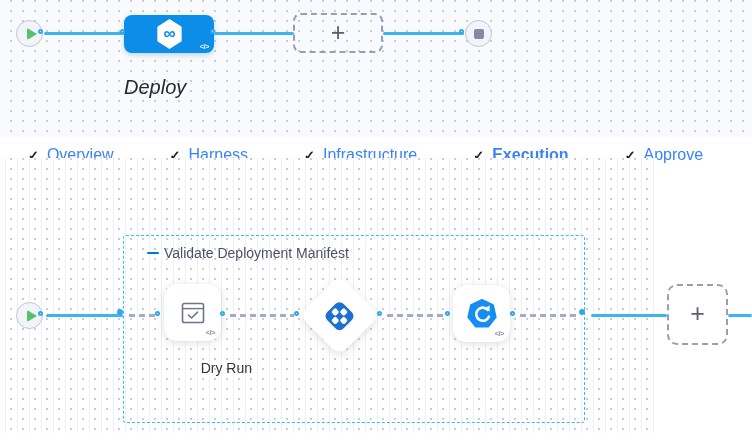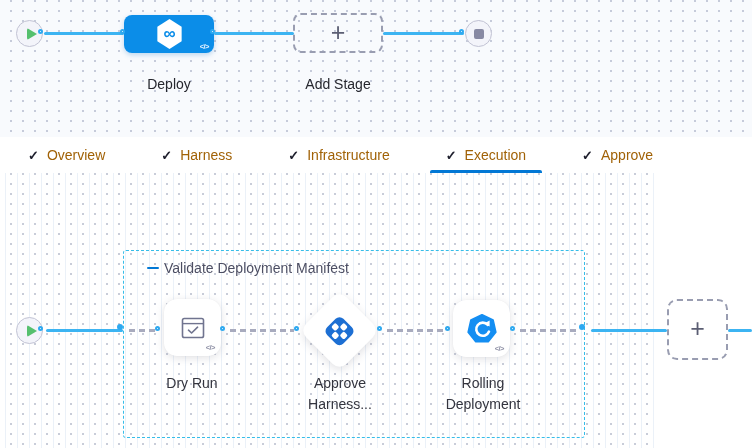--- a/index.html
+++ b/index.html
@@ -8,21 +8,21 @@
   .screen { position:relative; width:752px; height:448px; background:#fff; }
 
   
   .top-canvas {
     position:absolute; left:0; top:0; width:752px; height:137px;
     background-color:#f8fafd;
     background-image: radial-gradient(circle, #c6cbda 0.9px, rgba(0,0,0,0) 1.1px);
     background-size:12px 10px; background-position:5px 6px;
   }
   .bottom-canvas {
-    position:absolute; left:0; top:173px; width:657px; height:275px;
+    position:absolute; left:0; top:158px; width:657px; height:275px;
     background-color:#ffffff;
     background-image:
       linear-gradient(to right, rgba(219,230,243,0.55) 1px, rgba(0,0,0,0) 1px),
       radial-gradient(circle, #c9cdd9 0.9px, rgba(0,0,0,0) 1.1px);
     background-size:12px 100%, 12px 10px; background-position:5px 0, 5px 6px;
   }
 
   
   .hl { position:absolute; height:3px; background:#3cb4f2; border-radius:2px; }
   .dl { position:absolute; height:3px;
@@ -45,50 +45,50 @@
                background:#0b8de8; border-radius:8px;
                box-shadow:0 2px 5px rgba(11,110,200,0.25); }
   .hexagon { position:absolute; left:32px; top:4px; width:27px; height:30px; background:#fff;
              clip-path:polygon(50% 0%, 95% 26%, 95% 74%, 50% 100%, 5% 74%, 5% 26%);
              display:flex; align-items:center; justify-content:center; }
   .hexagon span { color:#0b8de8; font-size:17px; font-weight:700; line-height:1; margin-top:-2px; }
   .stage-box .code-glyph { right:5px; bottom:2px; color:#eaf4ff; }
   .dashed-box { position:absolute; border:2px dashed #999db1; border-radius:8px;
                 display:flex; align-items:center; justify-content:center; }
   .plus { color:#5b5e73; font-size:25px; font-weight:300; line-height:1; margin-top:-2px; }
-  .node-label { position:absolute; font-size:14px; color:#26272e; text-align:center; }
+  .node-label { position:absolute; font-size:20px; color:#26272e; text-align:left;font-style:italic; }
 
   
   .tabbar { position:absolute; left:0; top:137px; width:752px; height:36px; background:#fff;
             display:flex; align-items:stretch; padding-left:12px; }
   .tab { position:relative; display:flex; align-items:center; gap:8px; padding:0 16px;
          margin-right:24px; cursor:pointer; }
   .tab .tick { font-size:13px; font-weight:700; color:#1d1e2c; }
-  .tab .tab-label { font-size:14px; color:#a16207; white-space:nowrap; }
-  .tab.active .tab-label { font-weight:400; }
+  .tab .tab-label { font-size:16px; color:#3b82f6; white-space:nowrap; }
+  .tab.active .tab-label { font-weight:700; }
   .tab.active .underline { position:absolute; left:0; right:0; bottom:0; height:3.5px;
                            background:#0278d5; border-radius:2px 2px 0 0; }
 
   
   .step-group { position:absolute; left:123px; top:77px; width:462px; height:188px;
                 border:1.6px dashed #36bde9; border-radius:3px; }
   .group-head { position:absolute; left:147px; top:87px; display:flex; align-items:center; gap:5px; }
   .dash-ico { width:12px; height:2.6px; background:#0278d5; border-radius:1px; }
   .group-title { font-size:14px; color:#4c4e63; }
   .step-box { position:absolute; width:57px; height:57px; background:#fff; border-radius:13px;
               box-shadow:0 2px 8px rgba(96,97,112,0.18), 0 0 1px rgba(40,41,61,0.08);
               display:flex; align-items:center; justify-content:center; }
   .step-box .code-glyph { right:6px; bottom:4px; color:#8e90a5; }
   .diamond { position:absolute; left:311px; top:129px; width:57px; height:57px; background:#fff;
              border-radius:10px; transform:rotate(45deg);
              box-shadow:2px 2px 8px rgba(96,97,112,0.18);
              display:flex; align-items:center; justify-content:center; }
   .diamond svg { transform:rotate(-45deg); }
   .step-label { position:absolute; top:200px; font-size:14px; color:#33343e;
-                line-height:21px; text-align:center; }
+                line-height:21px; text-align:right; }
 </style>
 </head>
 <body>
 
 <div class="screen">
 
   <div class="top-canvas">
     <div class="term-node" style="left:16px; top:20px;">
       <div class="play-tri"></div>
     </div>
@@ -103,21 +103,20 @@
     </div>
     <div class="cdot" style="left:120px; top:29px;"></div>
     <div class="cdot" style="left:210px; top:29px;"></div>
     <div class="node-label" style="left:124px; top:76px; width:90px;">Deploy</div>
 
     <div class="hl" style="left:214px; top:32px; width:80px;"></div>
 
     <div class="dashed-box" style="left:293px; top:13px; width:90px; height:40px;">
       <span class="plus">+</span>
     </div>
-    <div class="node-label" style="left:293px; top:76px; width:90px;">Add Stage</div>
 
     <div class="hl" style="left:383px; top:32px; width:81px;"></div>
     <div class="cdot" style="left:459px; top:29px;"></div>
     <div class="term-node" style="left:465px; top:20px;">
       <div class="stop-sq"></div>
     </div>
   </div>
 
   <div class="tabbar">
     <div class="tab">
@@ -200,16 +199,14 @@
     <div class="dl" style="left:520px; top:156px; width:59px;"></div>
     <div class="cdot-lg" style="left:579px; top:151px;"></div>
     <div class="hl" style="left:591px; top:156px; width:76px;"></div>
 
     <div class="dashed-box" style="left:667px; top:126px; width:61px; height:61px; border-radius:10px;">
       <span class="plus">+</span>
     </div>
     <div class="hl" style="left:728px; top:156px; width:24px;"></div>
 
     <div class="step-label" style="left:132px; width:120px;">Dry Run</div>
-    <div class="step-label" style="left:298px; width:84px;">Approve Harness...</div>
-    <div class="step-label" style="left:438px; width:90px;">Rolling Deployment</div>
   </div>
 </div>
 
 </body></html>

